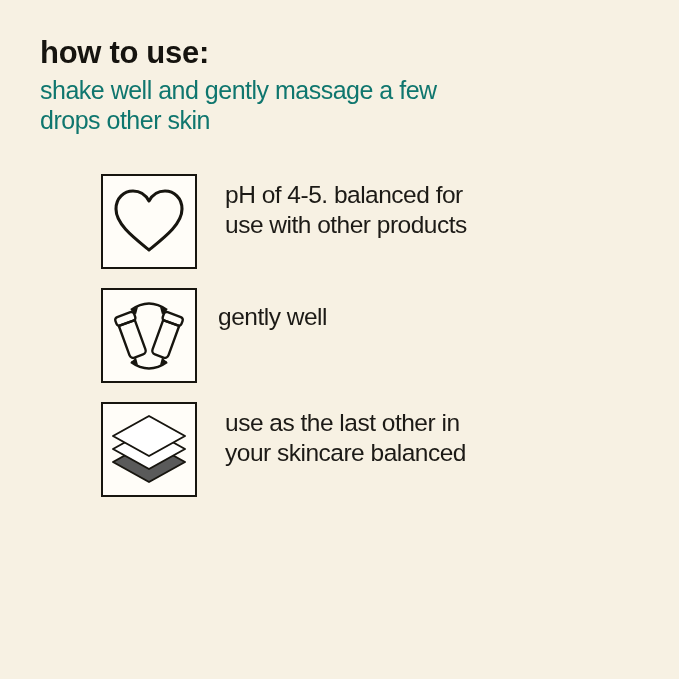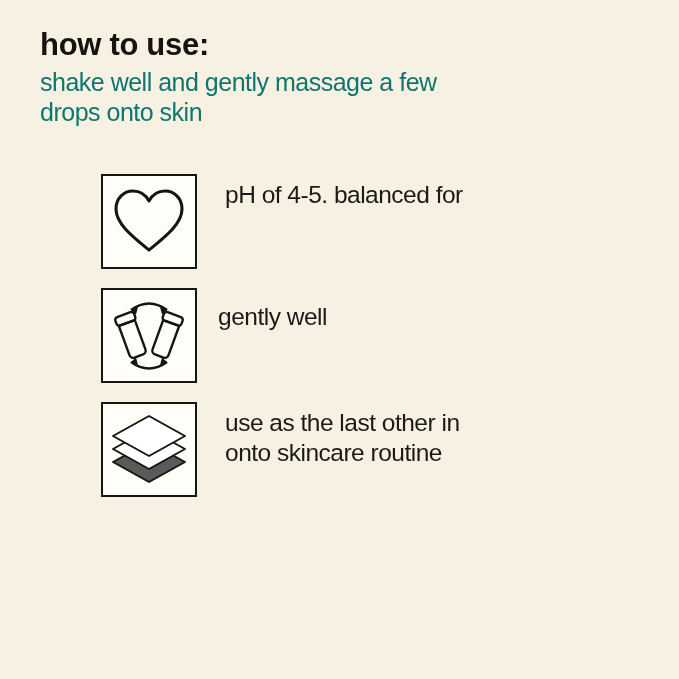--- a/index.html
+++ b/index.html
@@ -12,21 +12,21 @@
     background: #f7f1e3;
     font-family: "Liberation Sans", sans-serif;
     color: #1c1a16;
     overflow: hidden;
   }
   .panel {
     position: relative;
     width: 679px;
     height: 679px;
     box-sizing: border-box;
-    padding: 28px 40px 0 40px;
+    padding: 36px 40px 0 40px;
   }
   .heading {
     font-size: 31px;
     font-weight: bold;
     letter-spacing: -0.3px;
     line-height: 1.12;
     margin: 0 0 4px 0;
     color: #16140f;
   }
   .subheading {
@@ -76,34 +76,35 @@
   .icon-svg { display: block; }
 </style>
 </head>
 <body>
 
 <div class="panel">
 
   <h1 class="heading">how to use:</h1>
   <p class="subheading">
     <span>shake well and gently massage a few</span>
-    <span>drops onto skin</span>
+    <span>drops other skin</span>
   </p>
 
   <div class="rows">
 
 
     <div class="row two-line">
       <div class="icon-box">
         <svg class="icon-svg" width="92" height="91" viewBox="0 0 92 91">
           <path d="M46 74 C 30 61 13 48 13 33 C 13 22 21 15 30 15 C 37.5 15 43 19.5 46 25 C 49 19.5 54.5 15 62 15 C 71 15 79 22 79 33 C 79 48 62 61 46 74 Z" fill="none" stroke="#17150f" stroke-width="3.1" stroke-linejoin="round"></path>
         </svg>
       </div>
       <div class="row-text">
         <span>pH of 4-5. balanced for</span>
+        <span>use with other products</span>
       </div>
     </div>
 
     <div class="row">
       <div class="icon-box">
         <svg class="icon-svg" width="92" height="91" viewBox="0 0 92 91">
           <g stroke="#17150f" stroke-width="2.4" fill="none" stroke-linejoin="round">
 
             <g transform="rotate(-20 30 50)">
               <rect x="20" y="23" width="20" height="9" rx="3"></rect>
@@ -136,18 +137,18 @@
 
           <polygon points="46,38 82,58 46,78 10,58" fill="#5a5a5a" stroke="#17150f" stroke-width="2" stroke-linejoin="round"></polygon>
 
           <polygon points="46,25 82,45 46,65 10,45" fill="#ffffff" stroke="#17150f" stroke-width="2" stroke-linejoin="round"></polygon>
 
           <polygon points="46,12 82,32 46,52 10,32" fill="#ffffff" stroke="#17150f" stroke-width="2" stroke-linejoin="round"></polygon>
         </svg>
       </div>
       <div class="row-text">
         <span>use as the last other in</span>
-        <span>onto skincare routine</span>
+        <span>your skincare balanced</span>
       </div>
     </div>
 
   </div>
 </div>
 
 </body></html>

